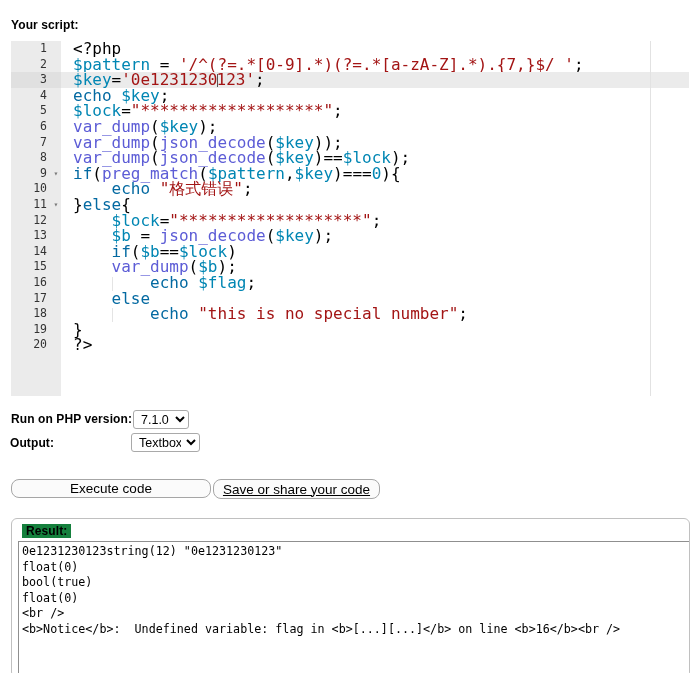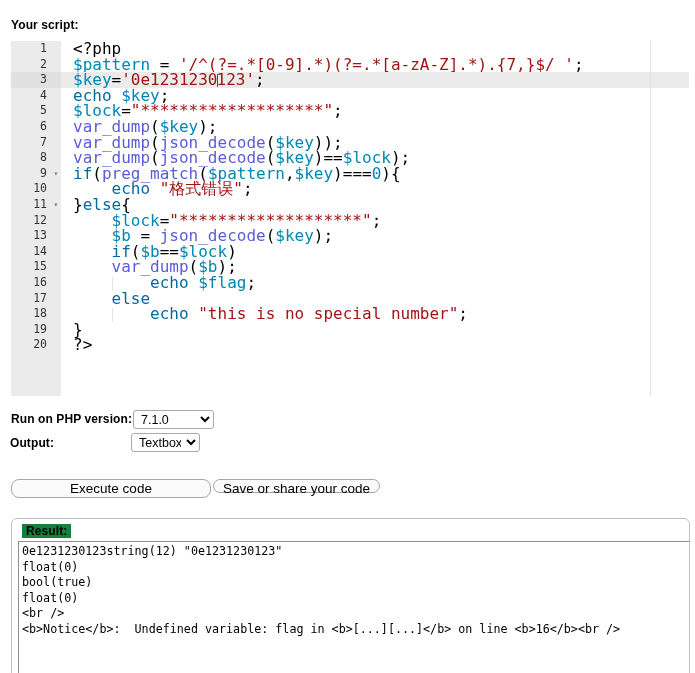--- a/index.html
+++ b/index.html
@@ -124,21 +124,21 @@
   }
 
   
   .opt-row { position: absolute; }
   #php-label { left: 11px; top: 412px; }
   #out-label { left: 10px; top: 436px; }
   #php-select {
     position: absolute;
     left: 133px;
     top: 410px;
-    width: 81px;
+    width: 56px;
     height: 19px;
   }
   #out-select {
     position: absolute;
     left: 131px;
     top: 433px;
     width: 69px;
     height: 19px;
   }
   select.fake {
@@ -172,22 +172,23 @@
     left: 11px;
     top: 479px;
     width: 200px;
     height: 19px;
     line-height: 17px;
   }
   #btn-save {
     left: 213px;
     top: 479px;
     width: 167px;
-    height: 14px;
+    height: 20px;
     line-height: 17px;
+    text-decoration: underline;
   }
 
   
   #result-box {
     position: absolute;
     left: 11px;
     top: 518px;
     width: 679px;
     height: 160px;
     border: 1px solid #c0c0c0;

